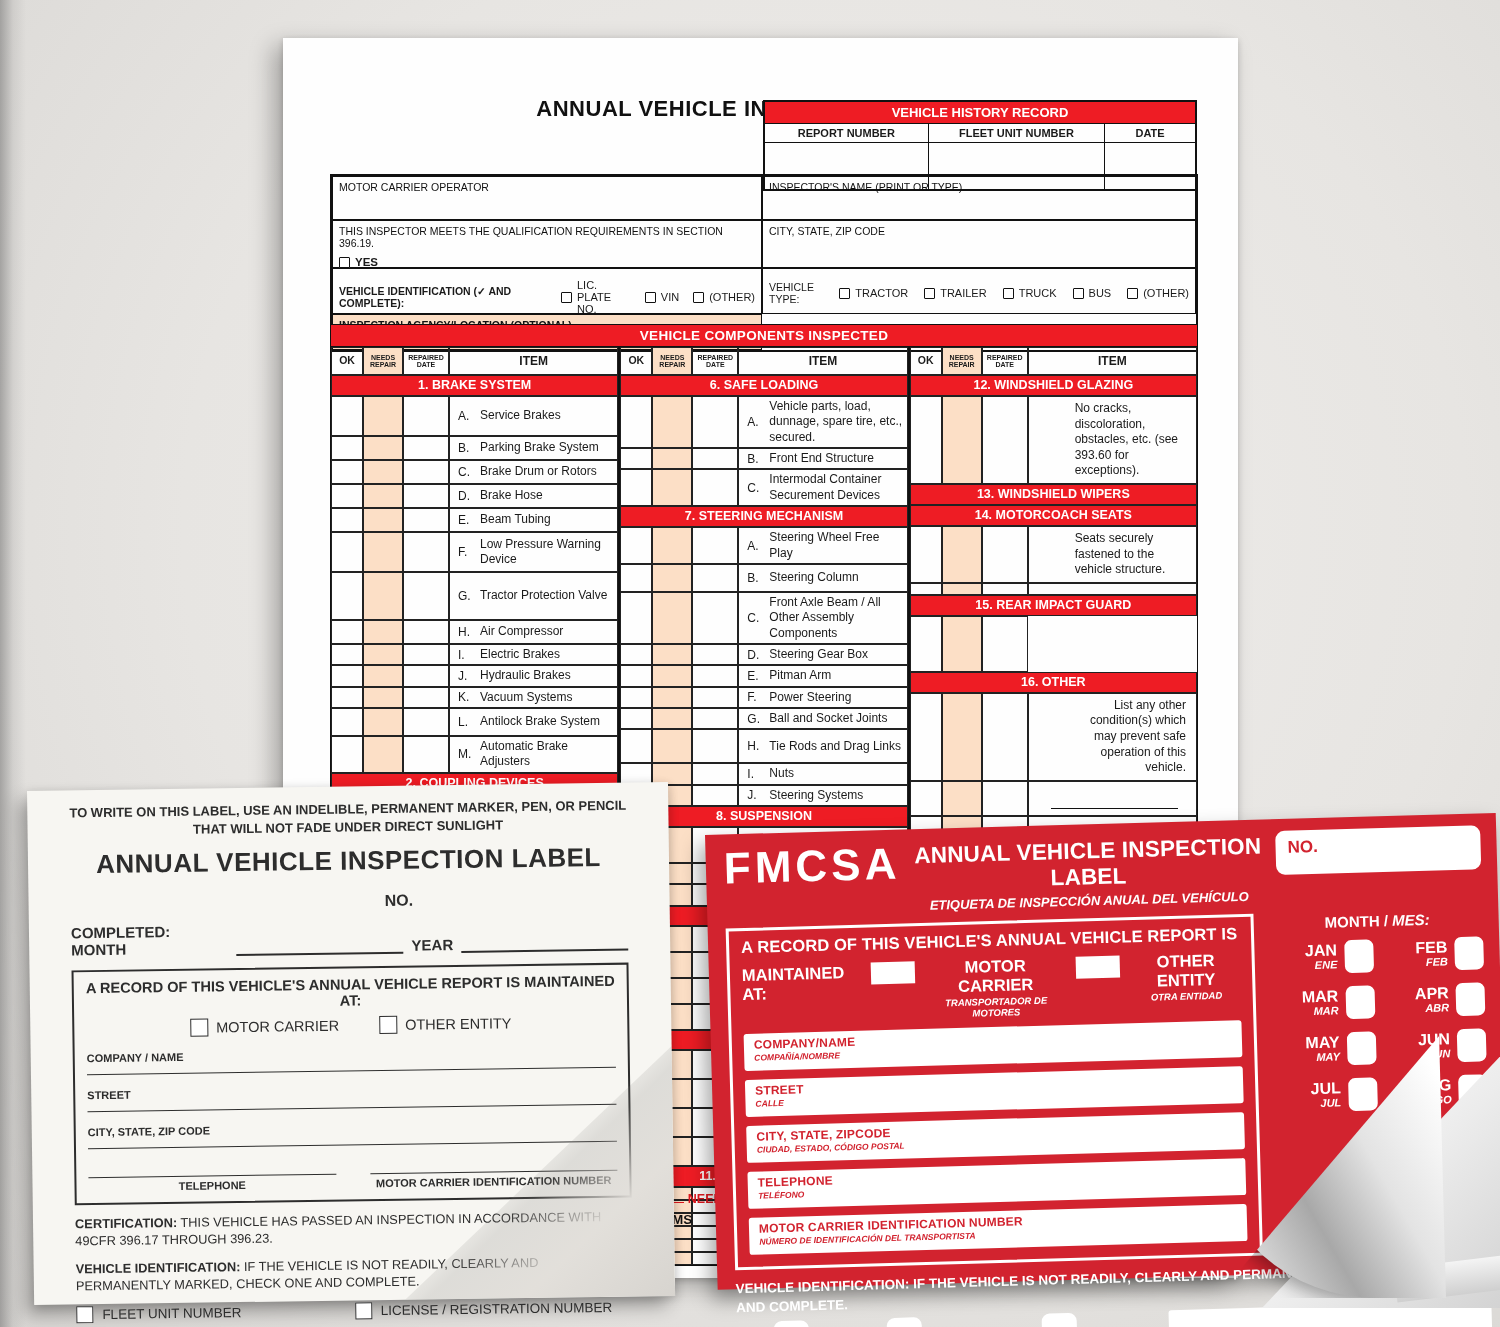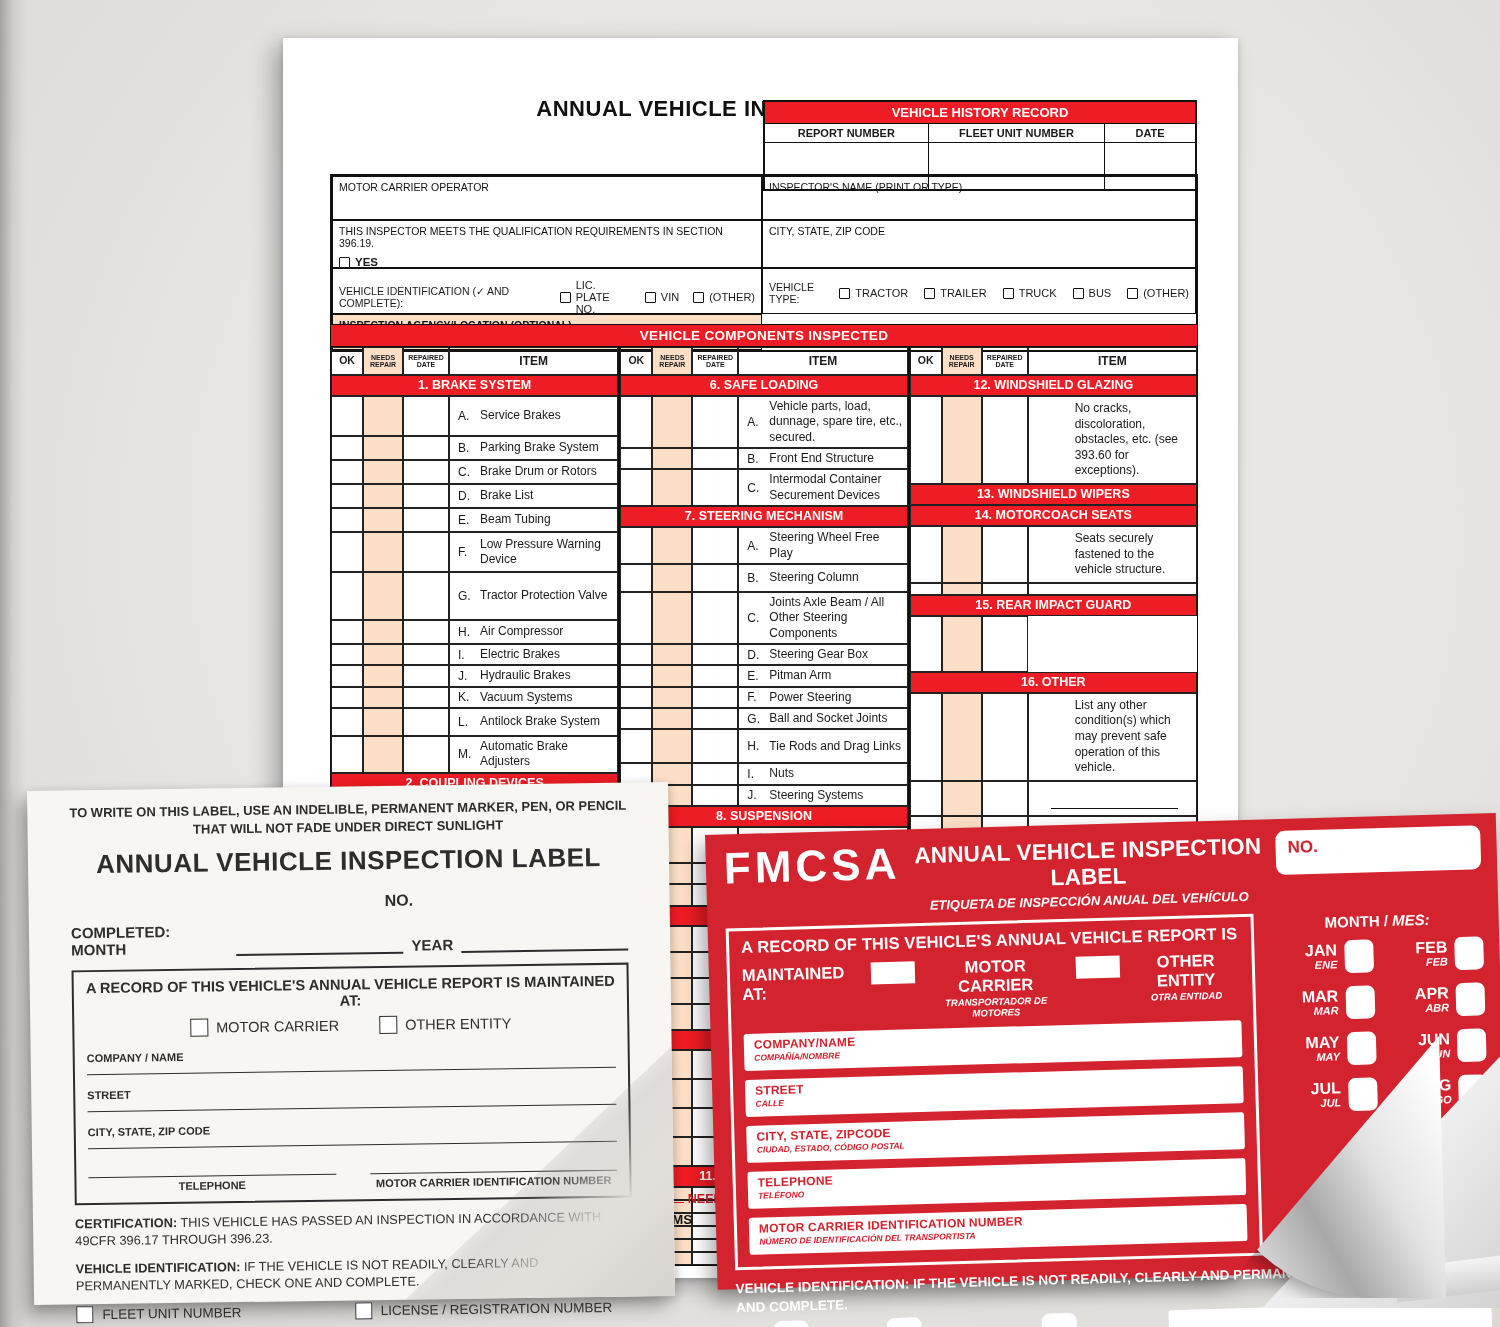--- a/index.html
+++ b/index.html
@@ -57,21 +57,21 @@
   .sec-bar.frag{text-align:left;padding-left:78px;}
   .c-row{display:flex;align-items:stretch;}
   .c-cell{border:0.8px solid #222;}
   .c-cell.ok{width:30px;flex:none;}
   .c-cell.needs{width:38px;flex:none;background:#fcdfc6;}
   .c-cell.date{width:44px;flex:none;}
   .c-cell.item{flex:1;display:flex;align-items:center;padding:2px 4px 2px 8px;}
   .c-letter{width:22px;flex:none;font-size:12px;font-weight:400;}
   .c-text{font-size:12px;line-height:1.28;}
   .c-note{font-size:12px;line-height:1.3;padding:2px 6px;margin-left:32px;}
-  .c-note.center{text-align:left;width:100%;}
+  .c-note.center{text-align:right;width:100%;}
   .c-wline{flex:1;margin:4px 14px;border-bottom:1.6px solid #111;height:20px;}
 
   .frag-x{position:absolute;left:357px;top:1152px;color:#e0181f;font-size:12.5px;font-weight:700;}
   .frag-x .u{display:inline-block;width:16px;border-bottom:1.8px solid #e0181f;height:12px;}
   .frag-x .xl{border-bottom:1.8px solid #e0181f;padding:0 2px;}
   .frag-items{position:absolute;left:344px;top:1174px;font-size:13.5px;font-weight:700;color:#111;}
 
   
   .white-label{position:absolute;left:27px;top:791px;width:641px;height:514px;background:#f7f6f2;
     transform:rotate(-0.8deg);transform-origin:top left;color:#2d2d2d;
@@ -184,21 +184,21 @@
     <div class="i-cell">
       <span class="i-label">THIS INSPECTOR MEETS THE QUALIFICATION REQUIREMENTS IN SECTION 396.19.</span>
       <div class="i-yes">
           <span class="chk"></span>
           <span>YES</span>
         </div>
     </div>
     <div class="i-cell"><span class="i-label">CITY, STATE, ZIP CODE</span></div>
     <div class="i-cell">
       <div class="i-vid">
-        <span style="font-weight:400">VEHICLE IDENTIFICATION (✓ AND COMPLETE):</span>
+        <span style="font-weight:700">VEHICLE IDENTIFICATION (✓ AND COMPLETE):</span>
         <span id="form-vid-opts" style="display:flex;gap:14px;">
             <span class="i-type">
               <span class="chk"></span>
               <span>LIC. PLATE NO.</span>
             </span>
             <span class="i-type">
               <span class="chk"></span>
               <span>VIN</span>
             </span>
             <span class="i-type">
@@ -275,21 +275,21 @@
               <span class="c-letter">C.</span>
               <span class="c-text">Brake Drum or Rotors</span>
             </div>
           </div>
           <div class="c-row" style="min-height: 24px;">
             <div class="c-cell ok"></div>
             <div class="c-cell needs"></div>
             <div class="c-cell date"></div>
             <div class="c-cell item">
               <span class="c-letter">D.</span>
-              <span class="c-text">Brake List</span>
+              <span class="c-text">Brake Hose</span>
             </div>
           </div>
           <div class="c-row" style="min-height: 24px;">
             <div class="c-cell ok"></div>
             <div class="c-cell needs"></div>
             <div class="c-cell date"></div>
             <div class="c-cell item">
               <span class="c-letter">E.</span>
               <span class="c-text">Beam Tubing</span>
             </div>
@@ -448,21 +448,21 @@
               <span class="c-letter">B.</span>
               <span class="c-text">Steering Column</span>
             </div>
           </div>
           <div class="c-row" style="min-height: 50px;">
             <div class="c-cell ok"></div>
             <div class="c-cell needs"></div>
             <div class="c-cell date"></div>
             <div class="c-cell item">
               <span class="c-letter">C.</span>
-              <span class="c-text">Joints Axle Beam / All Other Steering Components</span>
+              <span class="c-text">Front Axle Beam / All Other Assembly Components</span>
             </div>
           </div>
           <div class="c-row" style="min-height: 18px;">
             <div class="c-cell ok"></div>
             <div class="c-cell needs"></div>
             <div class="c-cell date"></div>
             <div class="c-cell item">
               <span class="c-letter">D.</span>
               <span class="c-text">Steering Gear Box</span>
             </div>

